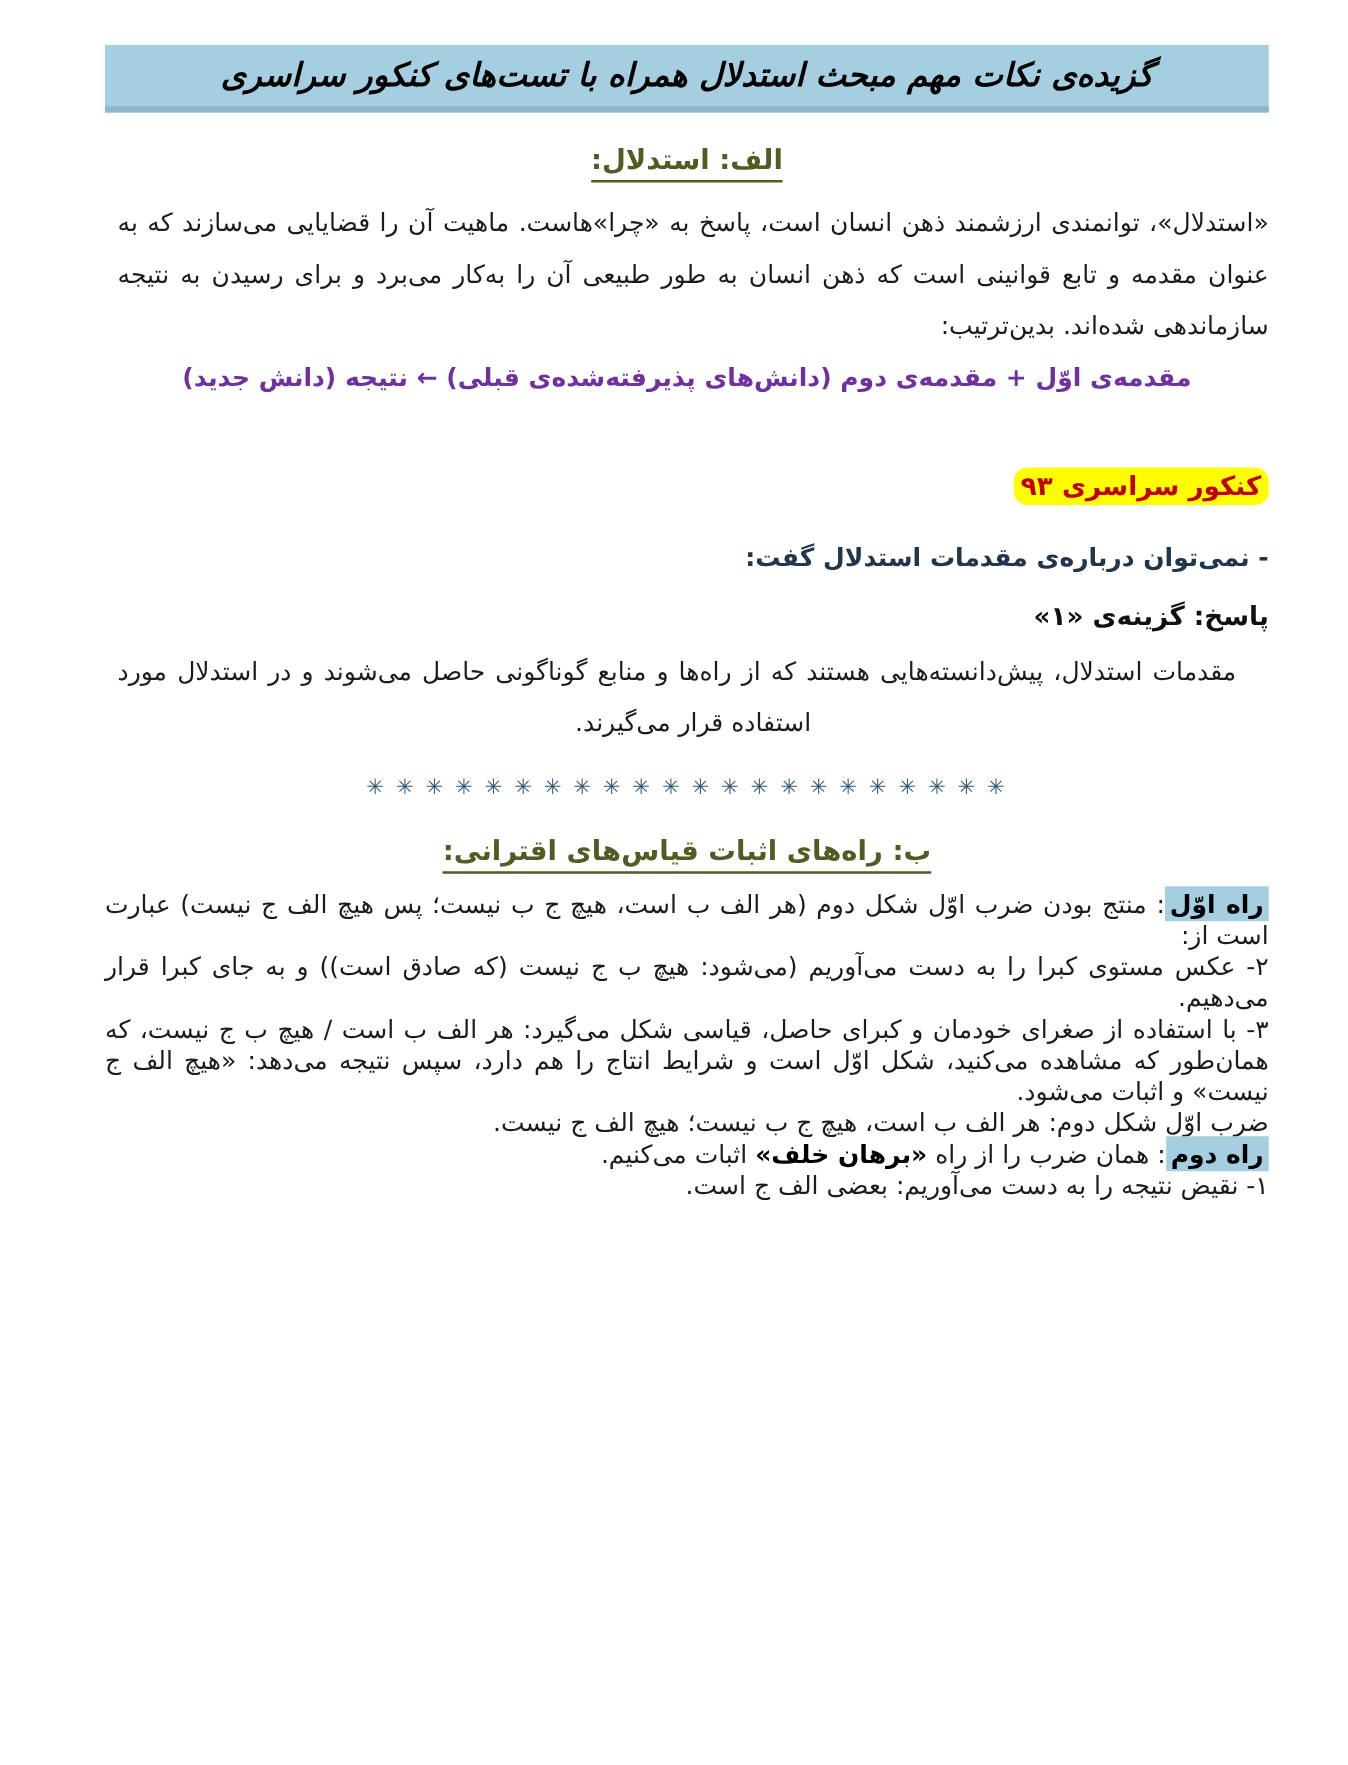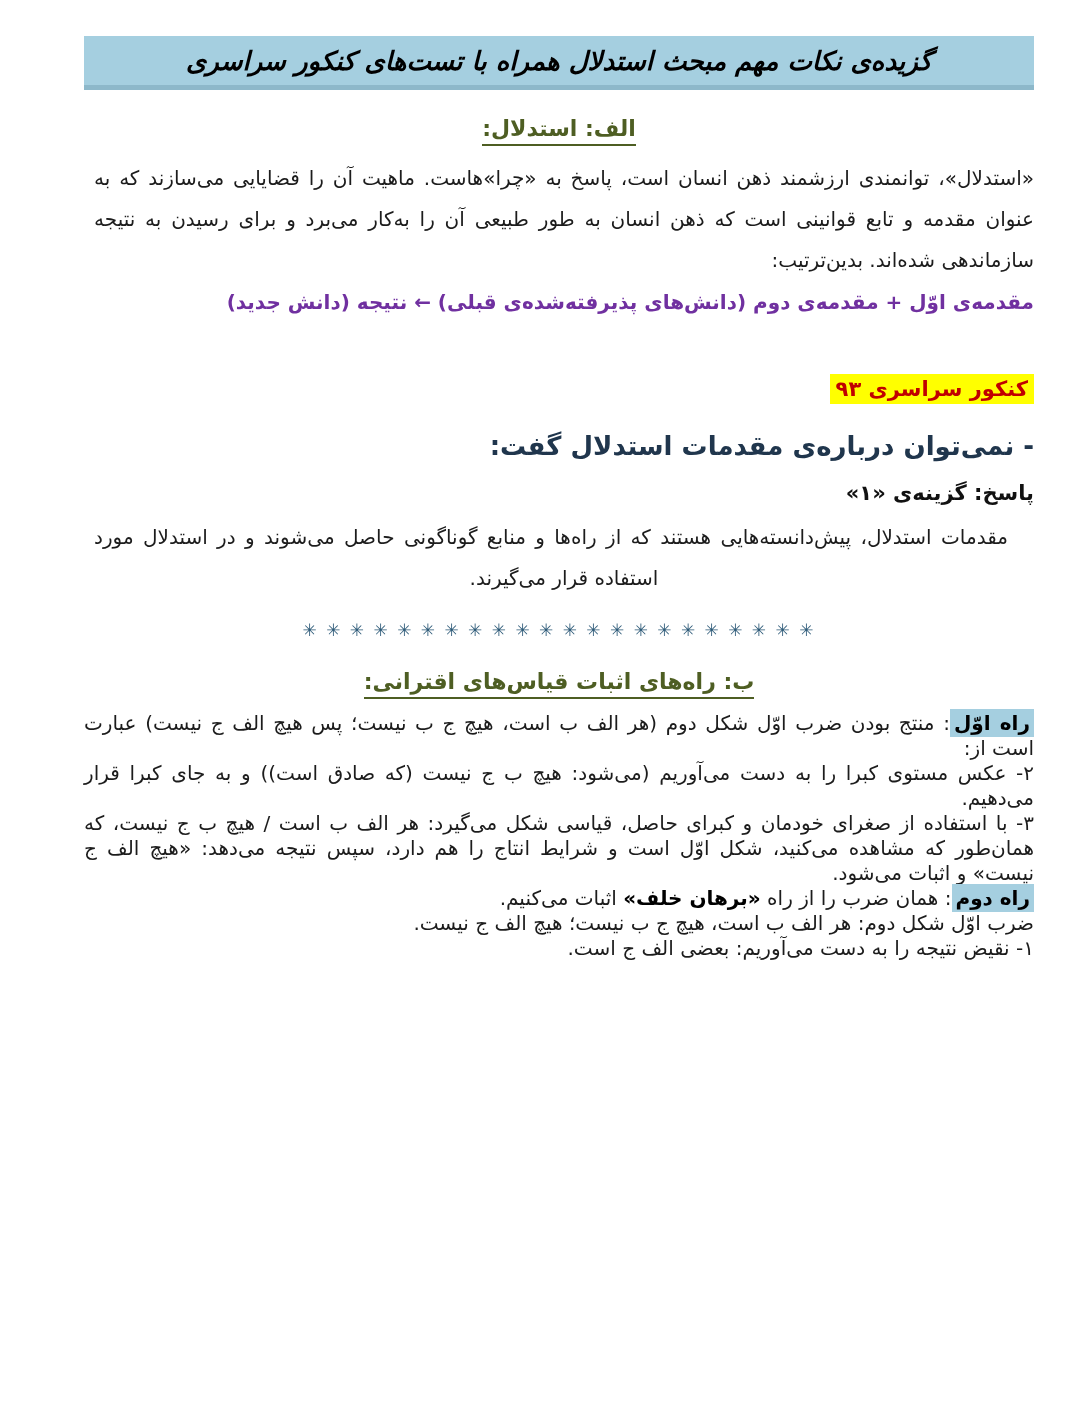--- a/index.html
+++ b/index.html
@@ -5,21 +5,21 @@
   html, body {
     margin: 0;
     padding: 0;
     background: #ffffff;
   }
   .page {
     position: relative;
     width: 1078px;
     min-height: 1412px;
     box-sizing: border-box;
-    padding: 36px 44px 24px 84px;
+    padding: 36px 63px 24px 84px;
     background: #ffffff;
     direction: rtl;
     font-family: "DejaVu Sans", sans-serif;
     color: #1c1c1c;
   }
 
   
   .header-bar {
     background: #a5cfe0;
     border-bottom: 5px solid #8db8ca;
@@ -60,40 +60,41 @@
     text-align-last: right;
   }
 
   
   .formula {
     font-size: 20px;
     font-weight: bold;
     color: #7030a0;
     line-height: 34px;
     margin: 4px 0 52px 0;
-    text-align: right;
+    text-align: center;
   }
 
   
   .badge-row {
     text-align: right;
     margin: 0 0 20px 0;
     line-height: 36px;
   }
   .exam-badge {
     background: #ffff00;
     color: #c00000;
     font-weight: bold;
     font-size: 21px;
     padding: 3px 6px;
+    border-radius: 11px;
   }
 
   
   .question {
-    font-size: 26px;
+    font-size: 20px;
     font-weight: bold;
     color: #20364d;
     line-height: 34px;
     margin: 0 0 12px 0;
     text-align: right;
   }
   .options {
     padding-right: 28px;
     margin: 0 0 8px 0;
   }
@@ -182,20 +183,20 @@
     <span>ب: راه‌های اثبات قیاس‌های اقترانی:</span>
   </h2>
 
   <p class="sec-b-par">
     <span class="hl-label">راه اوّل</span><span>: منتج بودن ضرب اوّل شکل دوم (هر الف ب است، هیچ ج ب نیست؛ پس هیچ الف ج نیست) عبارت است از:</span>
   </p>
 
   <p class="sec-b-par">۲- عکس مستوی کبرا را به دست می‌آوریم (می‌شود: هیچ ب ج نیست (که صادق است)) و به جای کبرا قرار می‌دهیم.</p>
   <p class="sec-b-par">۳- با استفاده از صغرای خودمان و کبرای حاصل، قیاسی شکل می‌گیرد: هر الف ب است / هیچ ب ج نیست، که همان‌طور که مشاهده می‌کنید، شکل اوّل است و شرایط انتاج را هم دارد، سپس نتیجه می‌دهد: «هیچ الف ج نیست» و اثبات می‌شود.</p>
 
+  <p class="sec-b-par">ضرب اوّل شکل دوم: هر الف ب است، هیچ ج ب نیست؛ هیچ الف ج نیست.</p>
+
   <p class="sec-b-par">
     <span class="hl-label">راه دوم</span><span>: همان ضرب را از راه </span><span class="bold-inline">«برهان خلف»</span><span> اثبات می‌کنیم.</span>
   </p>
-
-  <p class="sec-b-par">ضرب اوّل شکل دوم: هر الف ب است، هیچ ج ب نیست؛ هیچ الف ج نیست.</p>
   <p class="sec-b-par">۱- نقیض نتیجه را به دست می‌آوریم: بعضی الف ج است.</p>
 
 </div>
 
 </body></html>

